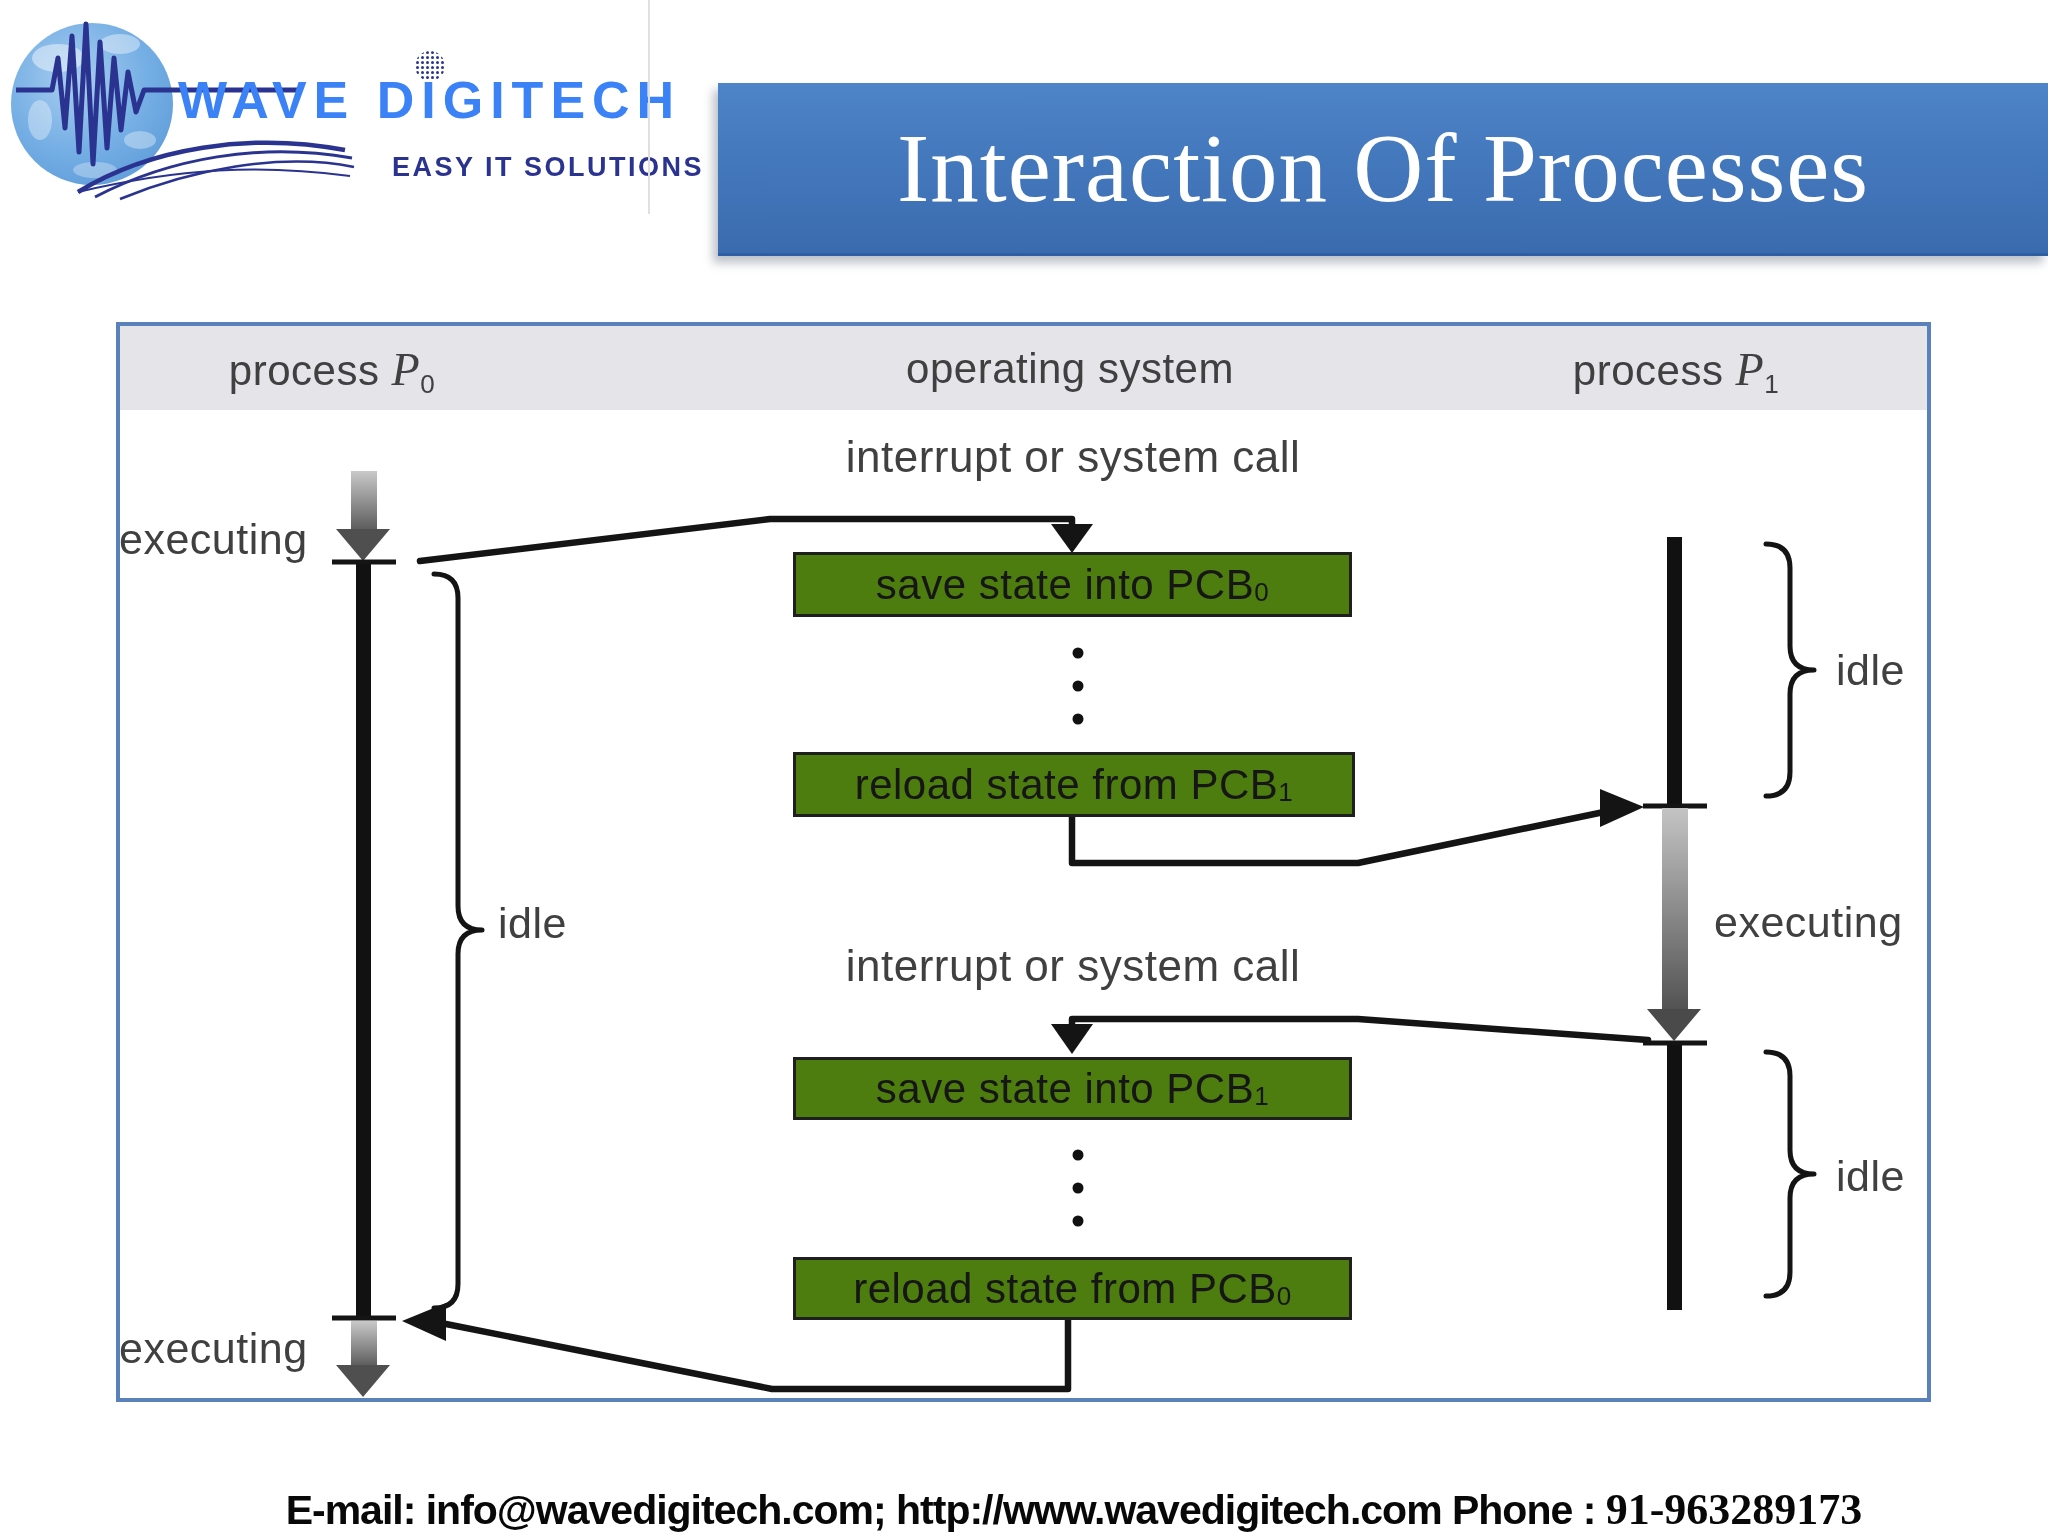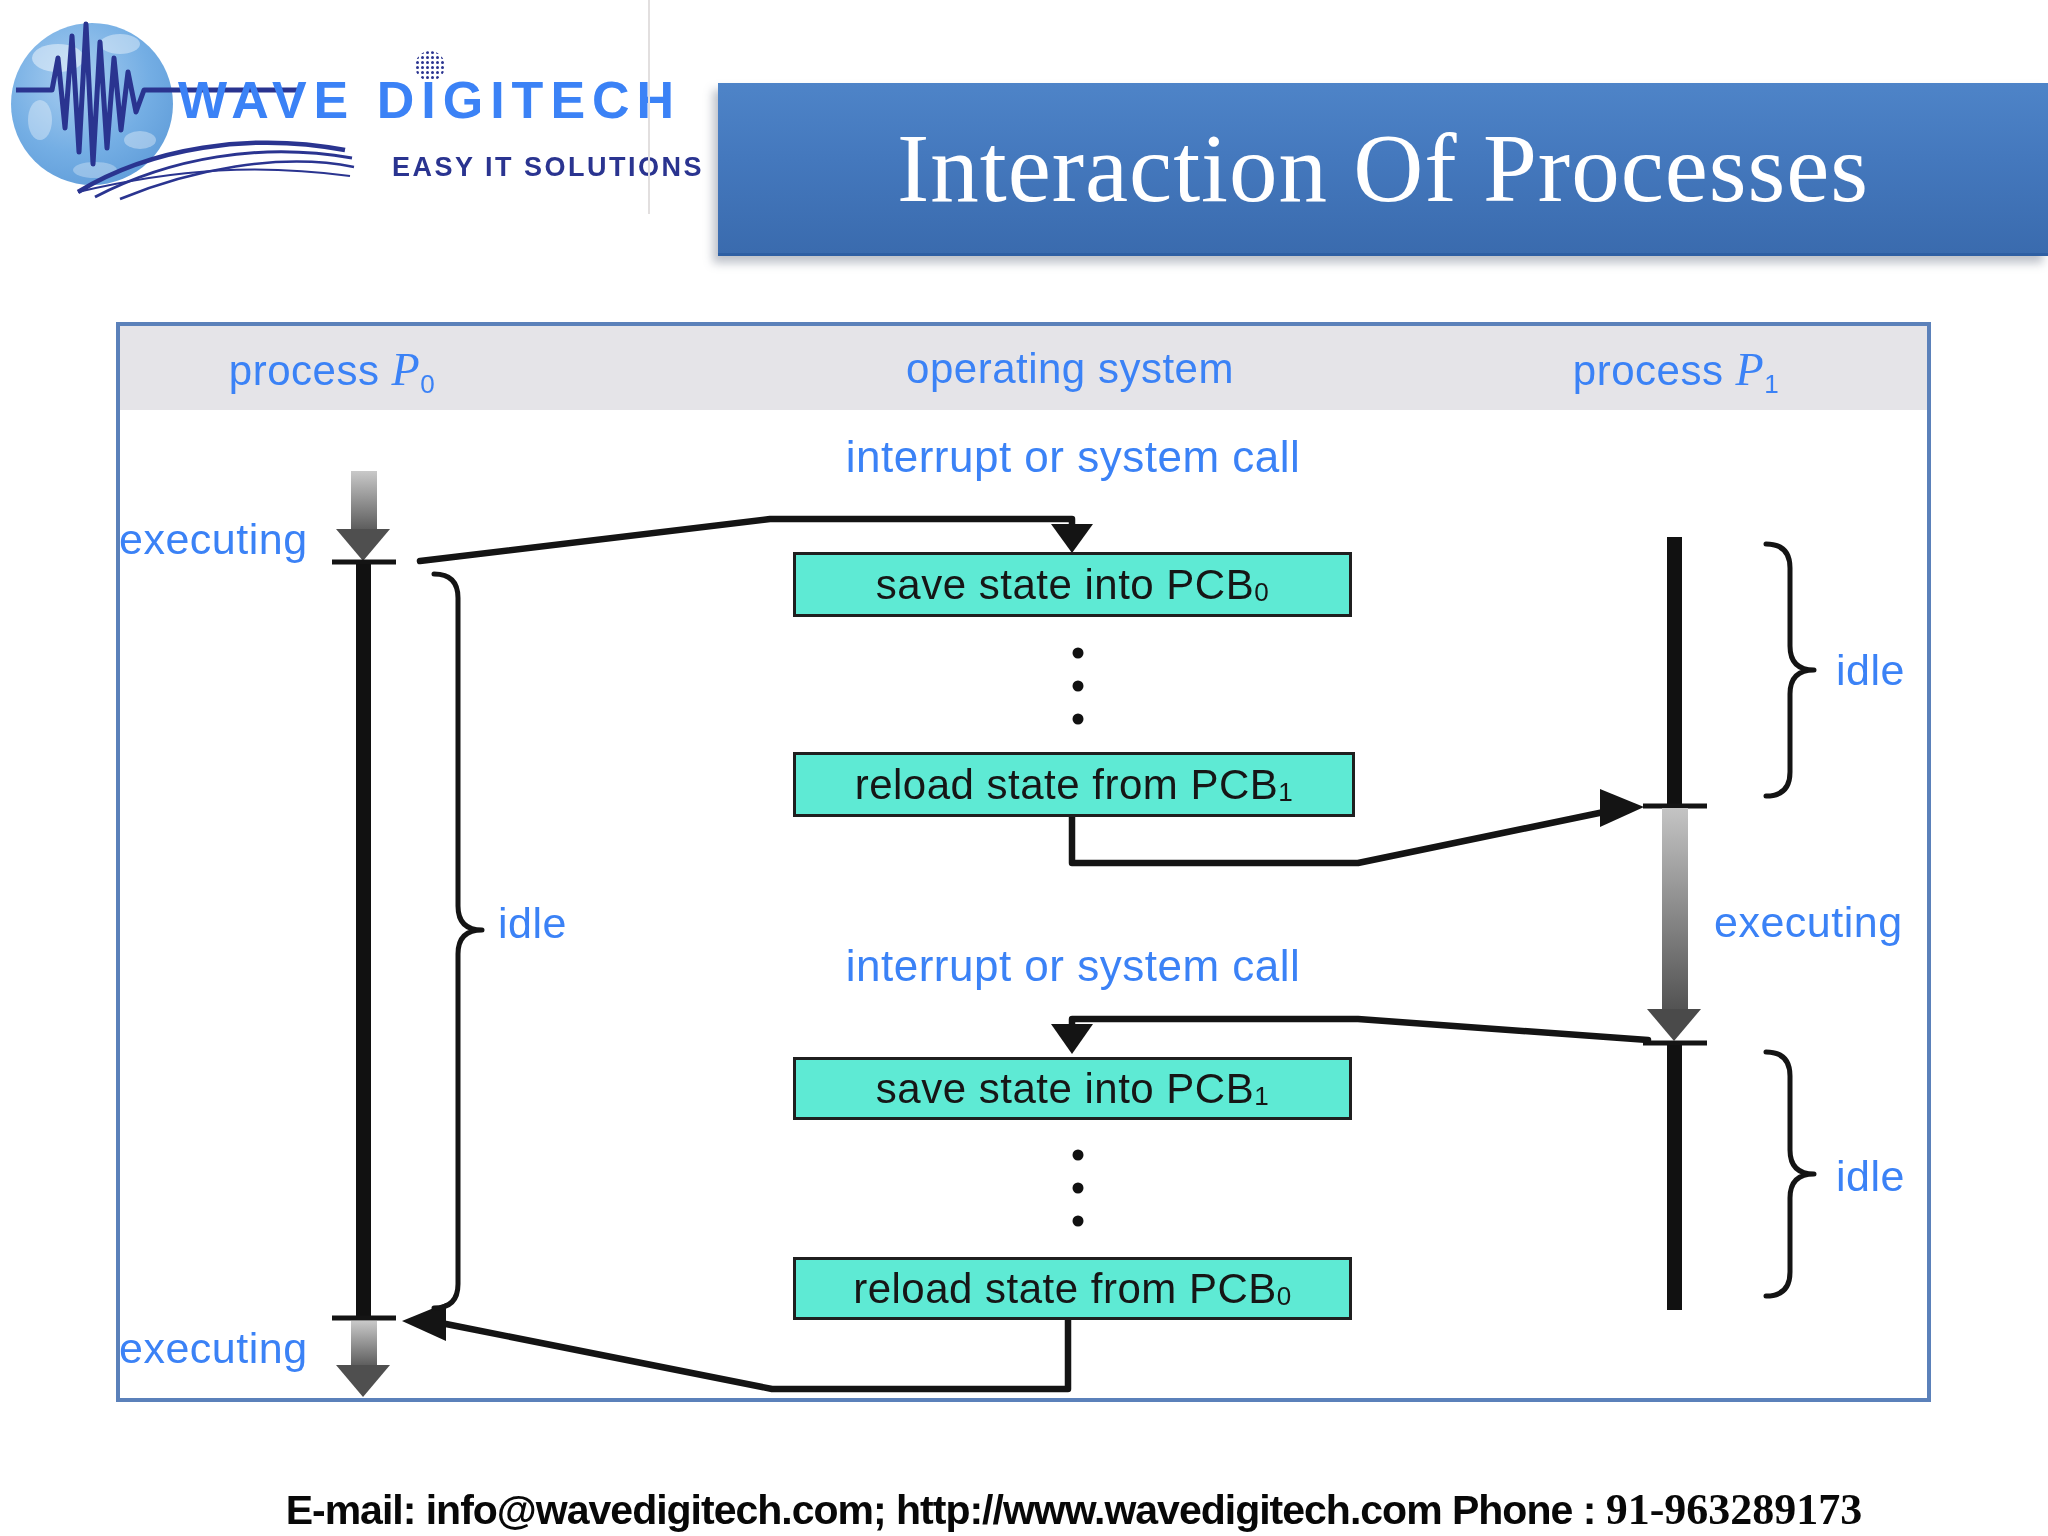--- a/index.html
+++ b/index.html
@@ -23,27 +23,27 @@
           display:flex;align-items:center;justify-content:center;}
   #banner .title{font-family:"Liberation Serif", serif;font-size:97px;color:#ffffff;
           white-space:nowrap;letter-spacing:1px;}
 
   
   #frame{position:absolute;left:116px;top:322px;width:1815px;height:1080px;
          border:4px solid #5b81ba;background:#ffffff;box-sizing:border-box;}
   #frame .band{position:absolute;left:0;right:0;top:0;height:84px;background:#e5e4e8;}
 
   
-  .dtext{position:absolute;font-size:42px;color:#3b82f6;white-space:nowrap;letter-spacing:.5px;text-align:center;}
+  .dtext{position:absolute;font-size:42px;color:#404040;white-space:nowrap;letter-spacing:.5px;text-align:center;}
   .centered{transform:translate(-50%,-50%);}
   .sym{font-style:italic;font-family:"Liberation Serif", serif;font-size:46px;}
   .sub{font-size:0.62em;position:relative;top:0.3em;}
 
   
-  .obox{position:absolute;background:#5eead4;border:3px solid #1f1f1f;box-sizing:border-box;
+  .obox{position:absolute;background:#4d7c0f;border:3px solid #1f1f1f;box-sizing:border-box;
         display:flex;align-items:center;justify-content:center;font-size:42px;
         color:#161616;letter-spacing:.5px;white-space:nowrap;}
 
   
   #overlay{position:absolute;left:0;top:0;width:2048px;height:1536px;pointer-events:none;}
 
   
   #footer{position:absolute;left:0;right:0;top:1484px;text-align:center;padding-left:100px;
           white-space:nowrap;}
   .f-sans{font-family:"Liberation Sans", sans-serif;font-weight:bold;font-size:41px;

